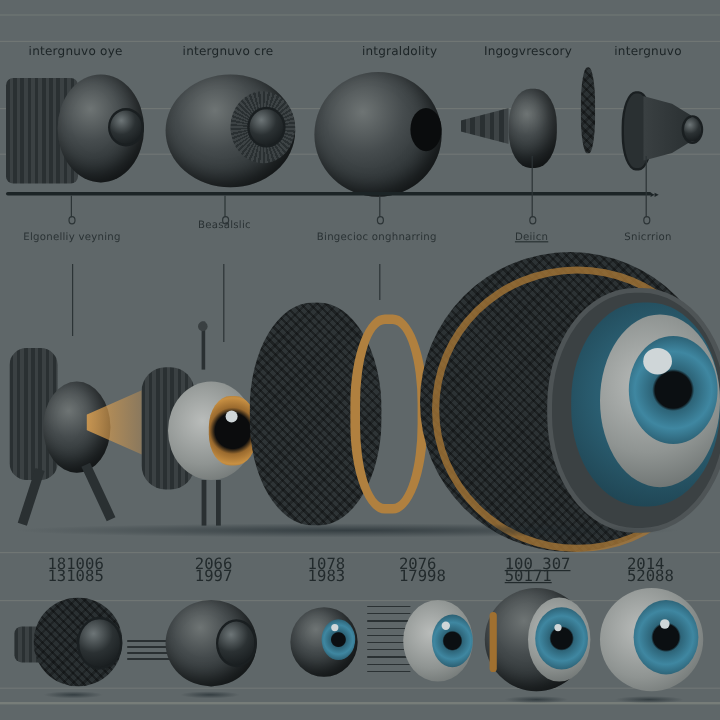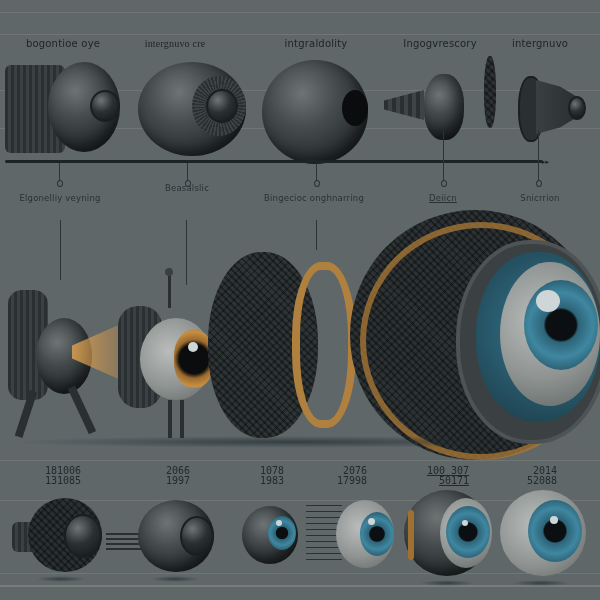--- a/index.html
+++ b/index.html
@@ -8,21 +8,21 @@
       background: #5f6769;
       font-family: "DejaVu Sans", sans-serif;
       position: relative;
       color: #1e2628;
     }
     .hline { position: absolute; left: 0; width: 600px; height: 1px; background: #7d837d; opacity: .55; }
     .vtick { position: absolute; width: 1px; background: #2c3436; }
     .tick-dot { position: absolute; width: 4px; height: 5px; border: 1px solid #2c3436; border-radius: 50%; }
     .label { position: absolute; font-size: 10px; color: #1c2426; white-space: nowrap; transform: translateX(-50%); letter-spacing: .2px; }
     .label.small { font-size: 8.5px; color: #2a3234; }
-    .year { position: absolute; font-family: "DejaVu Sans Mono", monospace; font-size: 10px; color: #222a2c; transform: translateX(-50%); text-align: right; line-height: 10px; }
+    .year { position: absolute; font-family: "DejaVu Sans Mono", monospace; font-size: 13px; color: #222a2c; transform: translateX(-50%); text-align: left; line-height: 10px; }
     .axis { position: absolute; left: 5px; top: 160px; width: 538px; height: 3px; background: #1c2426; border-radius: 2px; }
     .axis-end { position: absolute; left: 542px; top: 158px; font-size: 7px; color: #1c2426; }
 
     .sphere { position: absolute; border-radius: 50%; }
     .dark-sphere { background: radial-gradient(circle at 38% 32%, #6e7474 0%, #464c4e 35%, #2a3032 70%, #1a1f21 100%); box-shadow: inset -6px -6px 14px rgba(0,0,0,.5); }
     .lens { position: absolute; border-radius: 50%; background: radial-gradient(circle at 35% 30%, #6d7577 0%, #2b3133 45%, #101416 100%); border: 2px solid #1a1f21; }
     .pupil-hole { position: absolute; border-radius: 50%; background: #0a0c0d; }
     .mech { position: absolute; background: repeating-linear-gradient(90deg, #2a3032 0 3px, #3b4143 3px 6px); border-radius: 6px; }
     .cone { position: absolute; }
     .shadow { position: absolute; height: 6px; border-radius: 50%; background: radial-gradient(ellipse at center, rgba(30,40,45,.65), rgba(30,40,45,0) 70%); }
@@ -42,23 +42,23 @@
 <div class="hline" style="top:12px;"></div>
 <div class="hline" style="top:34px;"></div>
 <div class="hline" style="top:90px;"></div>
 <div class="hline" style="top:128px;"></div>
 <div class="hline" style="top:460px;"></div>
 <div class="hline" style="top:500px;"></div>
 <div class="hline" style="top:573px;"></div>
 <div class="hline" style="top:585px; height:2px; opacity:.8;"></div>
 
 <div>
-  <span class="label" style="left:63px; top:38px;">bogontioe oye</span>
-  <span class="label" style="left:175px; top:38px;font-family:Liberation Serif, serif;">intergnuvo cre</span>
-  <span class="label" style="left:316px; top:38px;text-align:right;">intgraldolity</span>
+  <span class="label" style="left:63px; top:38px;">intergnuvo oye</span>
+  <span class="label" style="left:190px; top:38px;">intergnuvo cre</span>
+  <span class="label" style="left:333px; top:38px;text-align:right;">intgraldolity</span>
   <span class="label" style="left:440px; top:38px;">Ingogvrescory</span>
   <span class="label" style="left:540px; top:38px;">intergnuvo</span>
 </div>
 
 <div>
 
   <div>
     <div class="mech" style="left:5px; top:65px; width:60px; height:88px;"></div>
     <div class="sphere dark-sphere" style="left:48px; top:62px; width:72px; height:90px;"></div>
     <div class="lens" style="left:90px; top:90px; width:26px; height:28px;"></div>

